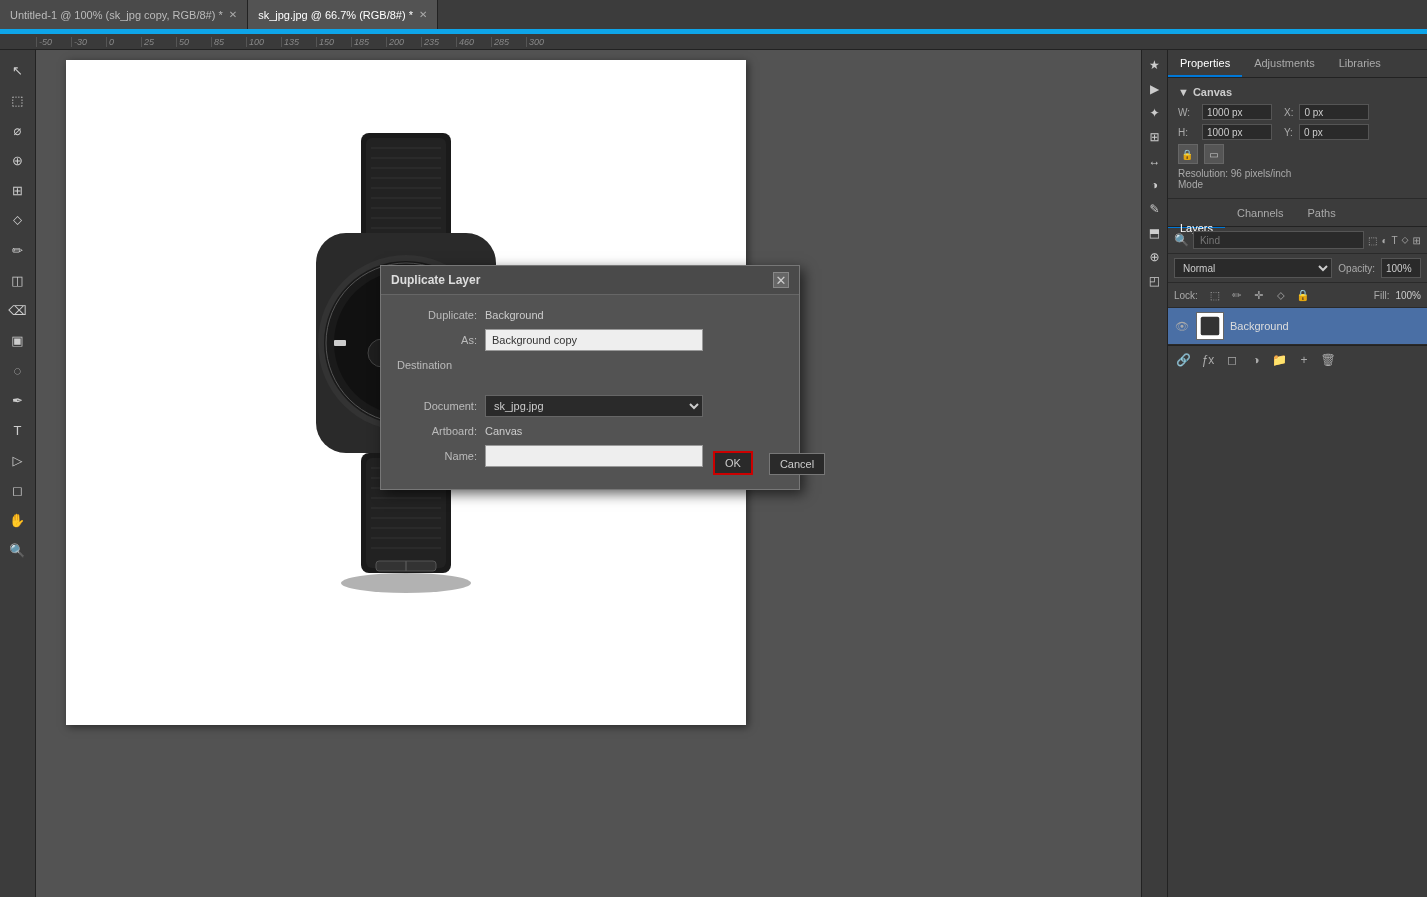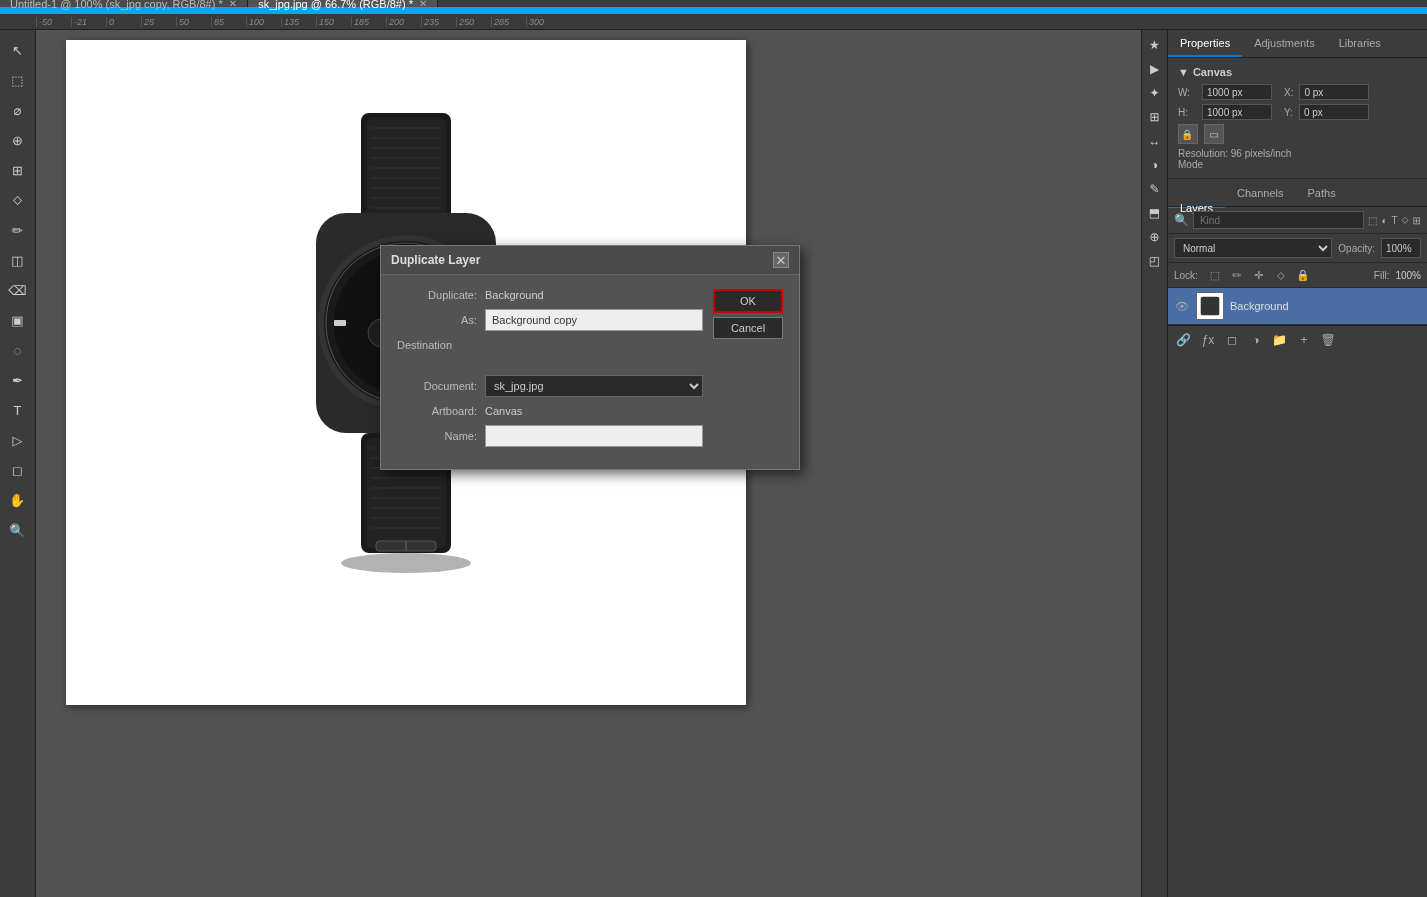--- a/index.html
+++ b/index.html
@@ -12,23 +12,23 @@
       height: 897px;
       overflow: hidden;
       display: flex;
       flex-direction: column;
     }
 
     
     .tab-bar {
       display: flex;
       background: #3c3c3c;
-      height: 14px;
+      height: 34px;
       align-items: stretch;
-      border-bottom: 7px solid #0ea5e9;
+      border-bottom: 5px solid #0ea5e9;
       flex-shrink: 0;
     }
     .tab {
       display: flex;
       align-items: center;
       padding: 0 10px;
       font-size: 11px;
       color: #bbb;
       background: #4a4a4a;
       border-right: 1px solid #222;
@@ -505,24 +505,25 @@
       height: 22px;
     }
     .dialog-section-label {
       font-size: 11px;
       color: #bbb;
       margin-bottom: 24px;
       padding-left: 0;
     }
     .dialog-buttons {
       display: flex;
-      flex-direction: column;
-      gap: 4px;
+      flex-direction: row;
+      gap: 16px;
       width: 70px;
       flex-shrink: 0;
+      align-items: flex-end;
     }
     .btn-ok {
       padding: 4px 10px;
       background: #2a2a2a;
       border: 2px solid #cc0000;
       color: #ccc;
       font-size: 11px;
       cursor: pointer;
       text-align: center;
     }
@@ -550,32 +551,32 @@
   </div>
   <div class="tab active">
     <span>sk_jpg.jpg @ 66.7% (RGB/8#) *</span>
     <span class="tab-close">✕</span>
   </div>
 </div>
 
 <div class="ruler-bar">
   <div class="ruler-numbers">
     <div class="ruler-tick">-50</div>
-    <div class="ruler-tick">-21</div>
+    <div class="ruler-tick">-30</div>
     <div class="ruler-tick">0</div>
     <div class="ruler-tick">25</div>
     <div class="ruler-tick">50</div>
     <div class="ruler-tick">85</div>
     <div class="ruler-tick">100</div>
     <div class="ruler-tick">135</div>
     <div class="ruler-tick">150</div>
     <div class="ruler-tick">185</div>
     <div class="ruler-tick">200</div>
     <div class="ruler-tick">235</div>
-    <div class="ruler-tick">250</div>
+    <div class="ruler-tick">460</div>
     <div class="ruler-tick">285</div>
     <div class="ruler-tick">300</div>
   </div>
 </div>
 
 <div class="main-layout">
 
   <div class="left-toolbar">
     <div class="tool-btn">↖</div>
     <div class="tool-btn">⬚</div>

